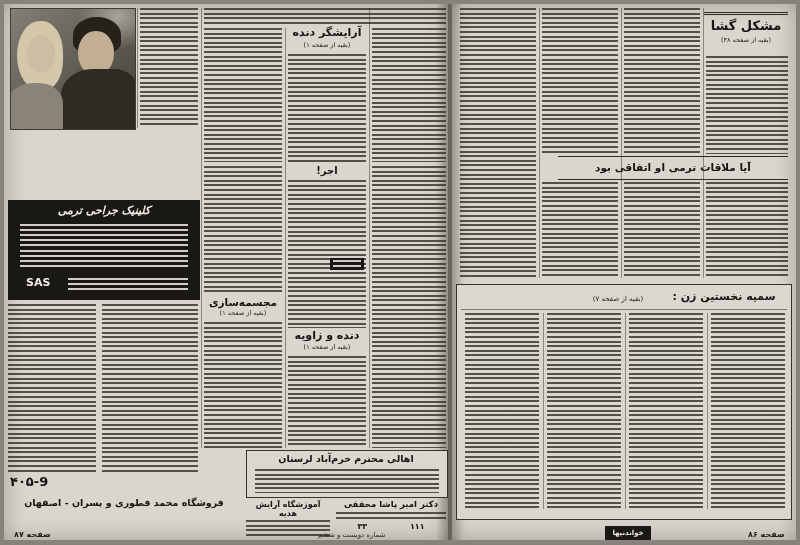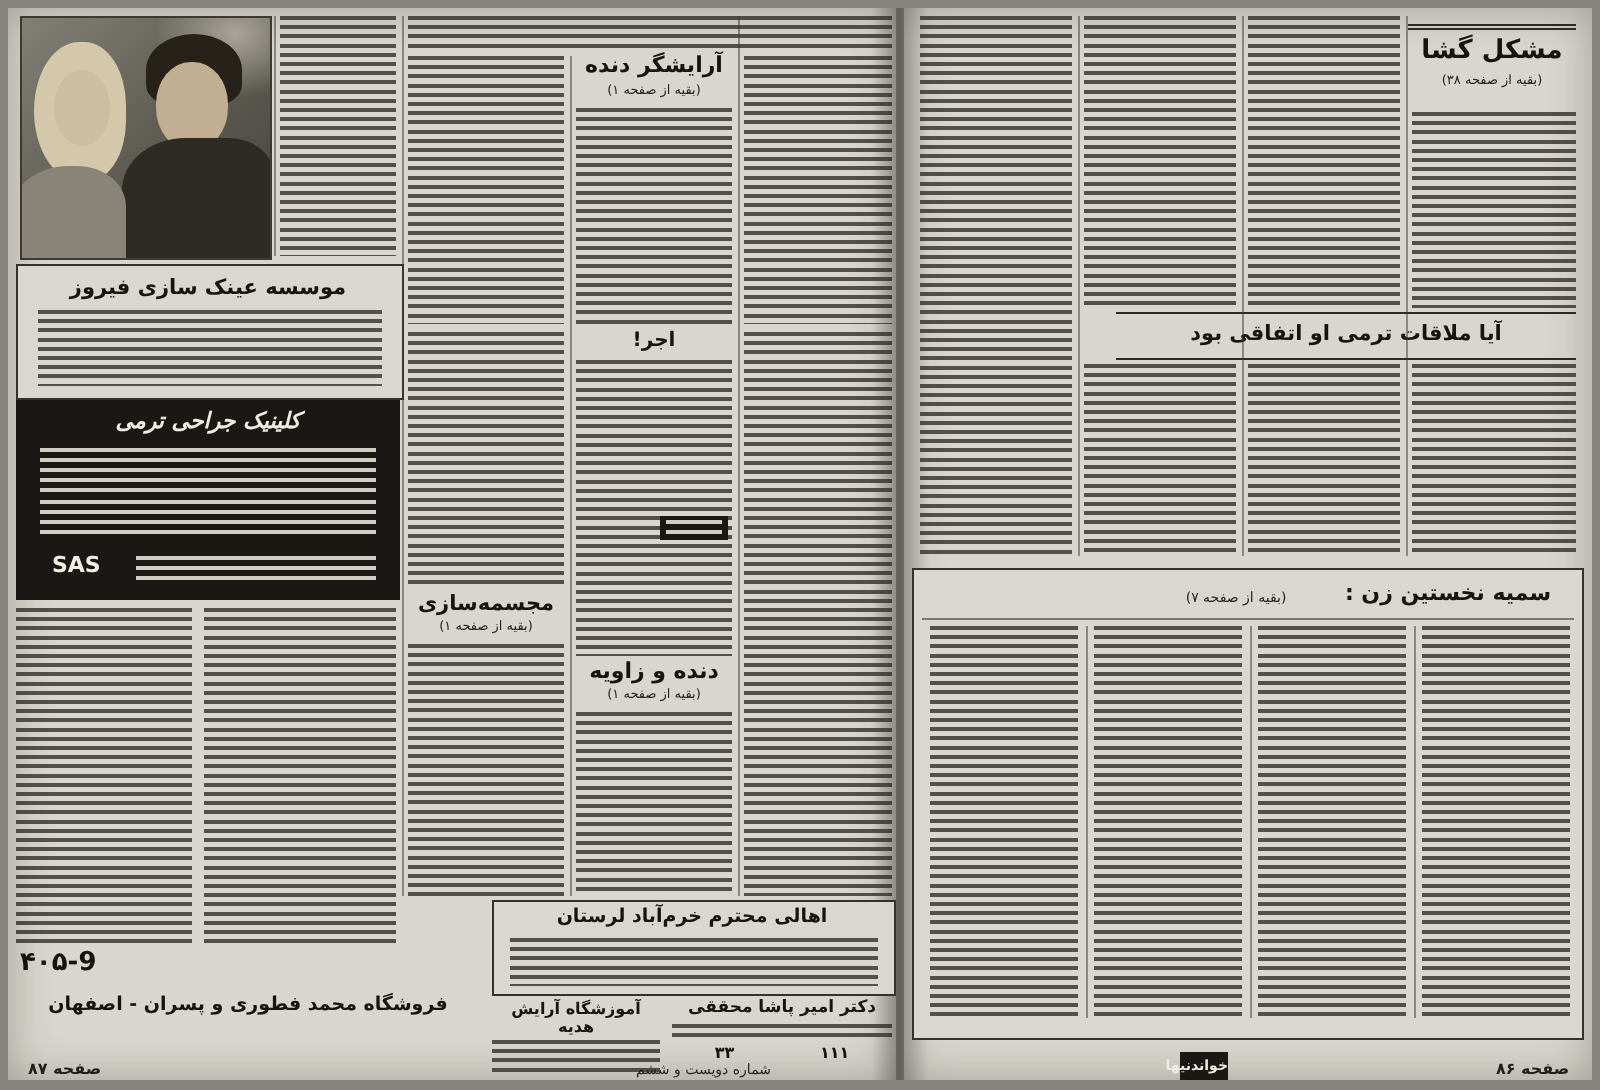--- a/index.html
+++ b/index.html
@@ -73,24 +73,20 @@
   </div>
 
   <div class="abs h" style="left:204px;top:296px;width:78px;font-size:10.5px;">مجسمه‌سازی</div>
   <div class="abs sub" style="left:204px;top:309px;width:78px;font-size:6.5px;">(بقیه از صفحه ۱)</div>
   <div class="abs txt" style="left:204px;top:322px;width:78px;height:126px;"></div>
 
   <div class="abs h" style="left:288px;top:330px;width:78px;font-size:11px;">دنده و زاویه</div>
   <div class="abs sub" style="left:288px;top:343px;width:78px;font-size:6.5px;">(بقیه از صفحه ۱)</div>
   <div class="abs txt" style="left:288px;top:356px;width:78px;height:92px;"></div>
 
-  <div class="abs box" style="left:8px;top:132px;width:192px;height:66px;background:#d9d7cf;">
-    <div class="abs h" style="left:4px;top:5px;width:182px;font-size:10.5px;">موسسه عینک سازی فیروز</div>
-    <div class="abs txt" style="left:10px;top:22px;width:172px;height:38px;"></div>
-  </div>
 
   <div class="abs blackbox" style="left:8px;top:200px;width:192px;height:100px;">
     <div class="abs h" style="left:4px;top:5px;width:184px;font-size:11px;color:#efece2;font-style:italic;">کلینیک جراحی ترمی</div>
     <div class="abs txt-light" style="left:12px;top:24px;width:168px;height:22px;"></div>
     <div class="abs txt-light" style="left:12px;top:50px;width:168px;height:20px;"></div>
     <div class="abs" style="left:18px;top:76px;width:36px;height:14px;color:#f1eee4;font-weight:bold;font-size:11px;">SAS</div>
     <div class="abs txt-light" style="left:60px;top:78px;width:120px;height:12px;"></div>
   </div>
 
   <div class="abs txt" style="left:8px;top:304px;width:88px;height:168px;"></div>
@@ -152,21 +148,21 @@
     <div class="abs hrule" style="left:4px;top:24px;width:326px;"></div>
     <div class="abs txt" style="left:8px;top:28px;width:74px;height:196px;"></div>
     <div class="abs txt" style="left:90px;top:28px;width:74px;height:196px;"></div>
     <div class="abs txt" style="left:172px;top:28px;width:74px;height:196px;"></div>
     <div class="abs txt" style="left:254px;top:28px;width:74px;height:196px;"></div>
     <div class="abs vrule" style="left:86px;top:28px;height:196px;"></div>
     <div class="abs vrule" style="left:168px;top:28px;height:196px;"></div>
     <div class="abs vrule" style="left:250px;top:28px;height:196px;"></div>
   </div>
 
-  <div class="abs blackbox" style="left:590px;top:526px;width:24px;height:14px;">
+  <div class="abs blackbox" style="left:605px;top:526px;width:46px;height:14px;">
     <div class="h" style="font-size:7px;line-height:14px;color:#efece2;">خواندنیها</div>
   </div>
   <div class="abs ftr" style="left:748px;top:530px;font-size:8px;font-weight:bold;">صفحه ۸۶</div>
 
   <div class="abs vrule" style="left:539px;top:8px;height:270px;"></div>
   <div class="abs vrule" style="left:621px;top:8px;height:270px;"></div>
   <div class="abs vrule" style="left:703px;top:8px;height:270px;"></div>
 
 </div>
 

